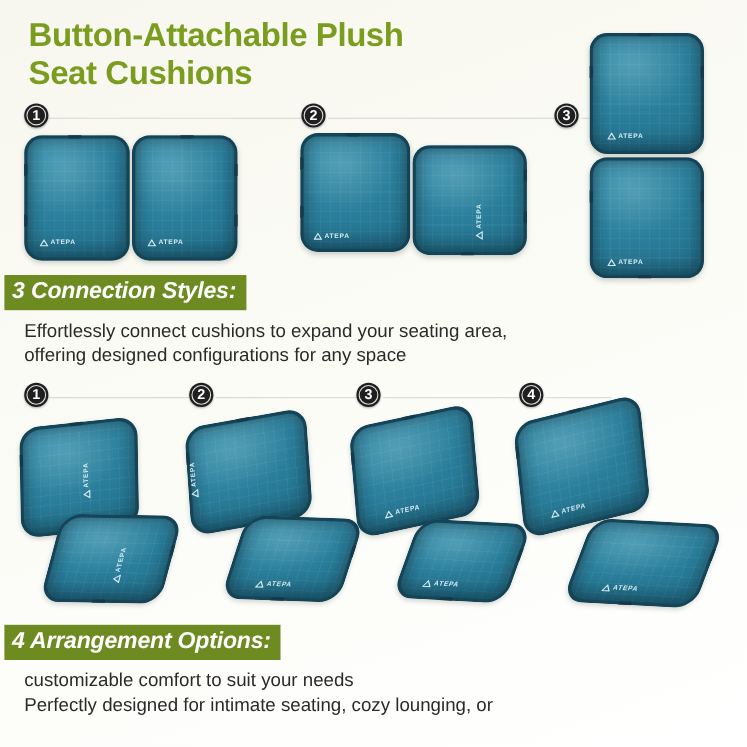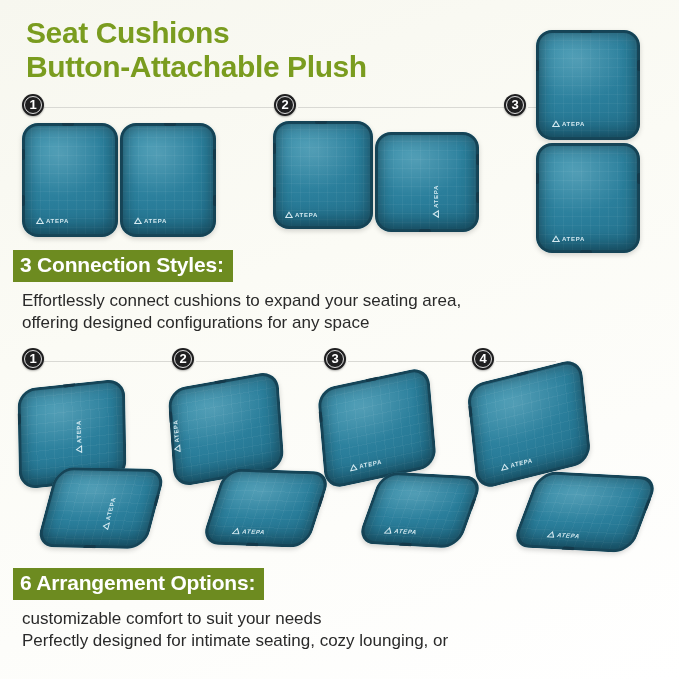--- a/index.html
+++ b/index.html
@@ -67,21 +67,21 @@
     position: absolute;
     left: 2px; top: 2px;
     width: 18px; height: 18px;
     border: 1px solid rgba(255,255,255,0.85);
     border-radius: 50%;
     box-sizing: border-box;
     pointer-events: none;
   }
 
   
-  .band-wrap { position: absolute; left: 13px; }
+  .band-wrap { position: absolute; left: 4px; font-style: italic; }
   .band {
     display: inline-block;
     background: #6d8b20;
     color: #ffffff;
     font-size: 21px;
     font-weight: bold;
     letter-spacing: -0.2px;
     padding: 3px 9px 5px 7px;
   }
   .body-copy {
@@ -152,22 +152,22 @@
 
   
   .grp { position: absolute; }
 </style>
 </head>
 <body>
 
 <div class="page">
 
   <div class="main-title">
+    <span class="tline">Button-Attachable Plush</span>
     <span class="tline">Seat Cushions</span>
-    <span class="tline">Button-Attachable Plush</span>
   </div>
 
   <div class="rail" style="top:94px;">
     <div class="rail-line" style="left:44px; width:232px;"></div>
     <div class="rail-line" style="left:298px; width:208px;"></div>
     <div class="rail-line" style="left:528px; width:40px;"></div>
     <div class="badge" style="left:22px;">1</div>
     <div class="badge" style="left:274px;">2</div>
     <div class="badge" style="left:504px;">3</div>
   </div>
@@ -352,20 +352,20 @@
       <div class="logo" style="left:32px; bottom:10px;">
         <svg width="8" height="8" viewBox="0 0 10 10" aria-hidden="true">
             <path d="M1 8 L5 1.6 L9 8 Z" fill="none" stroke="rgba(226,243,249,0.93)" stroke-width="1.3"></path>
           </svg>
         <span>ATEPA</span>
       </div>
     </div>
   </div>
 
   <div class="band-wrap" style="top:568px;">
-    <span class="band">6 Arrangement Options:</span>
+    <span class="band">4 Arrangement Options:</span>
   </div>
   <div class="body-copy" style="top:608px;">
     <span class="bline">customizable comfort to suit your needs</span>
     <span class="bline">Perfectly designed for intimate seating, cozy lounging, or</span>
   </div>
 
 </div>
 
 </body></html>

